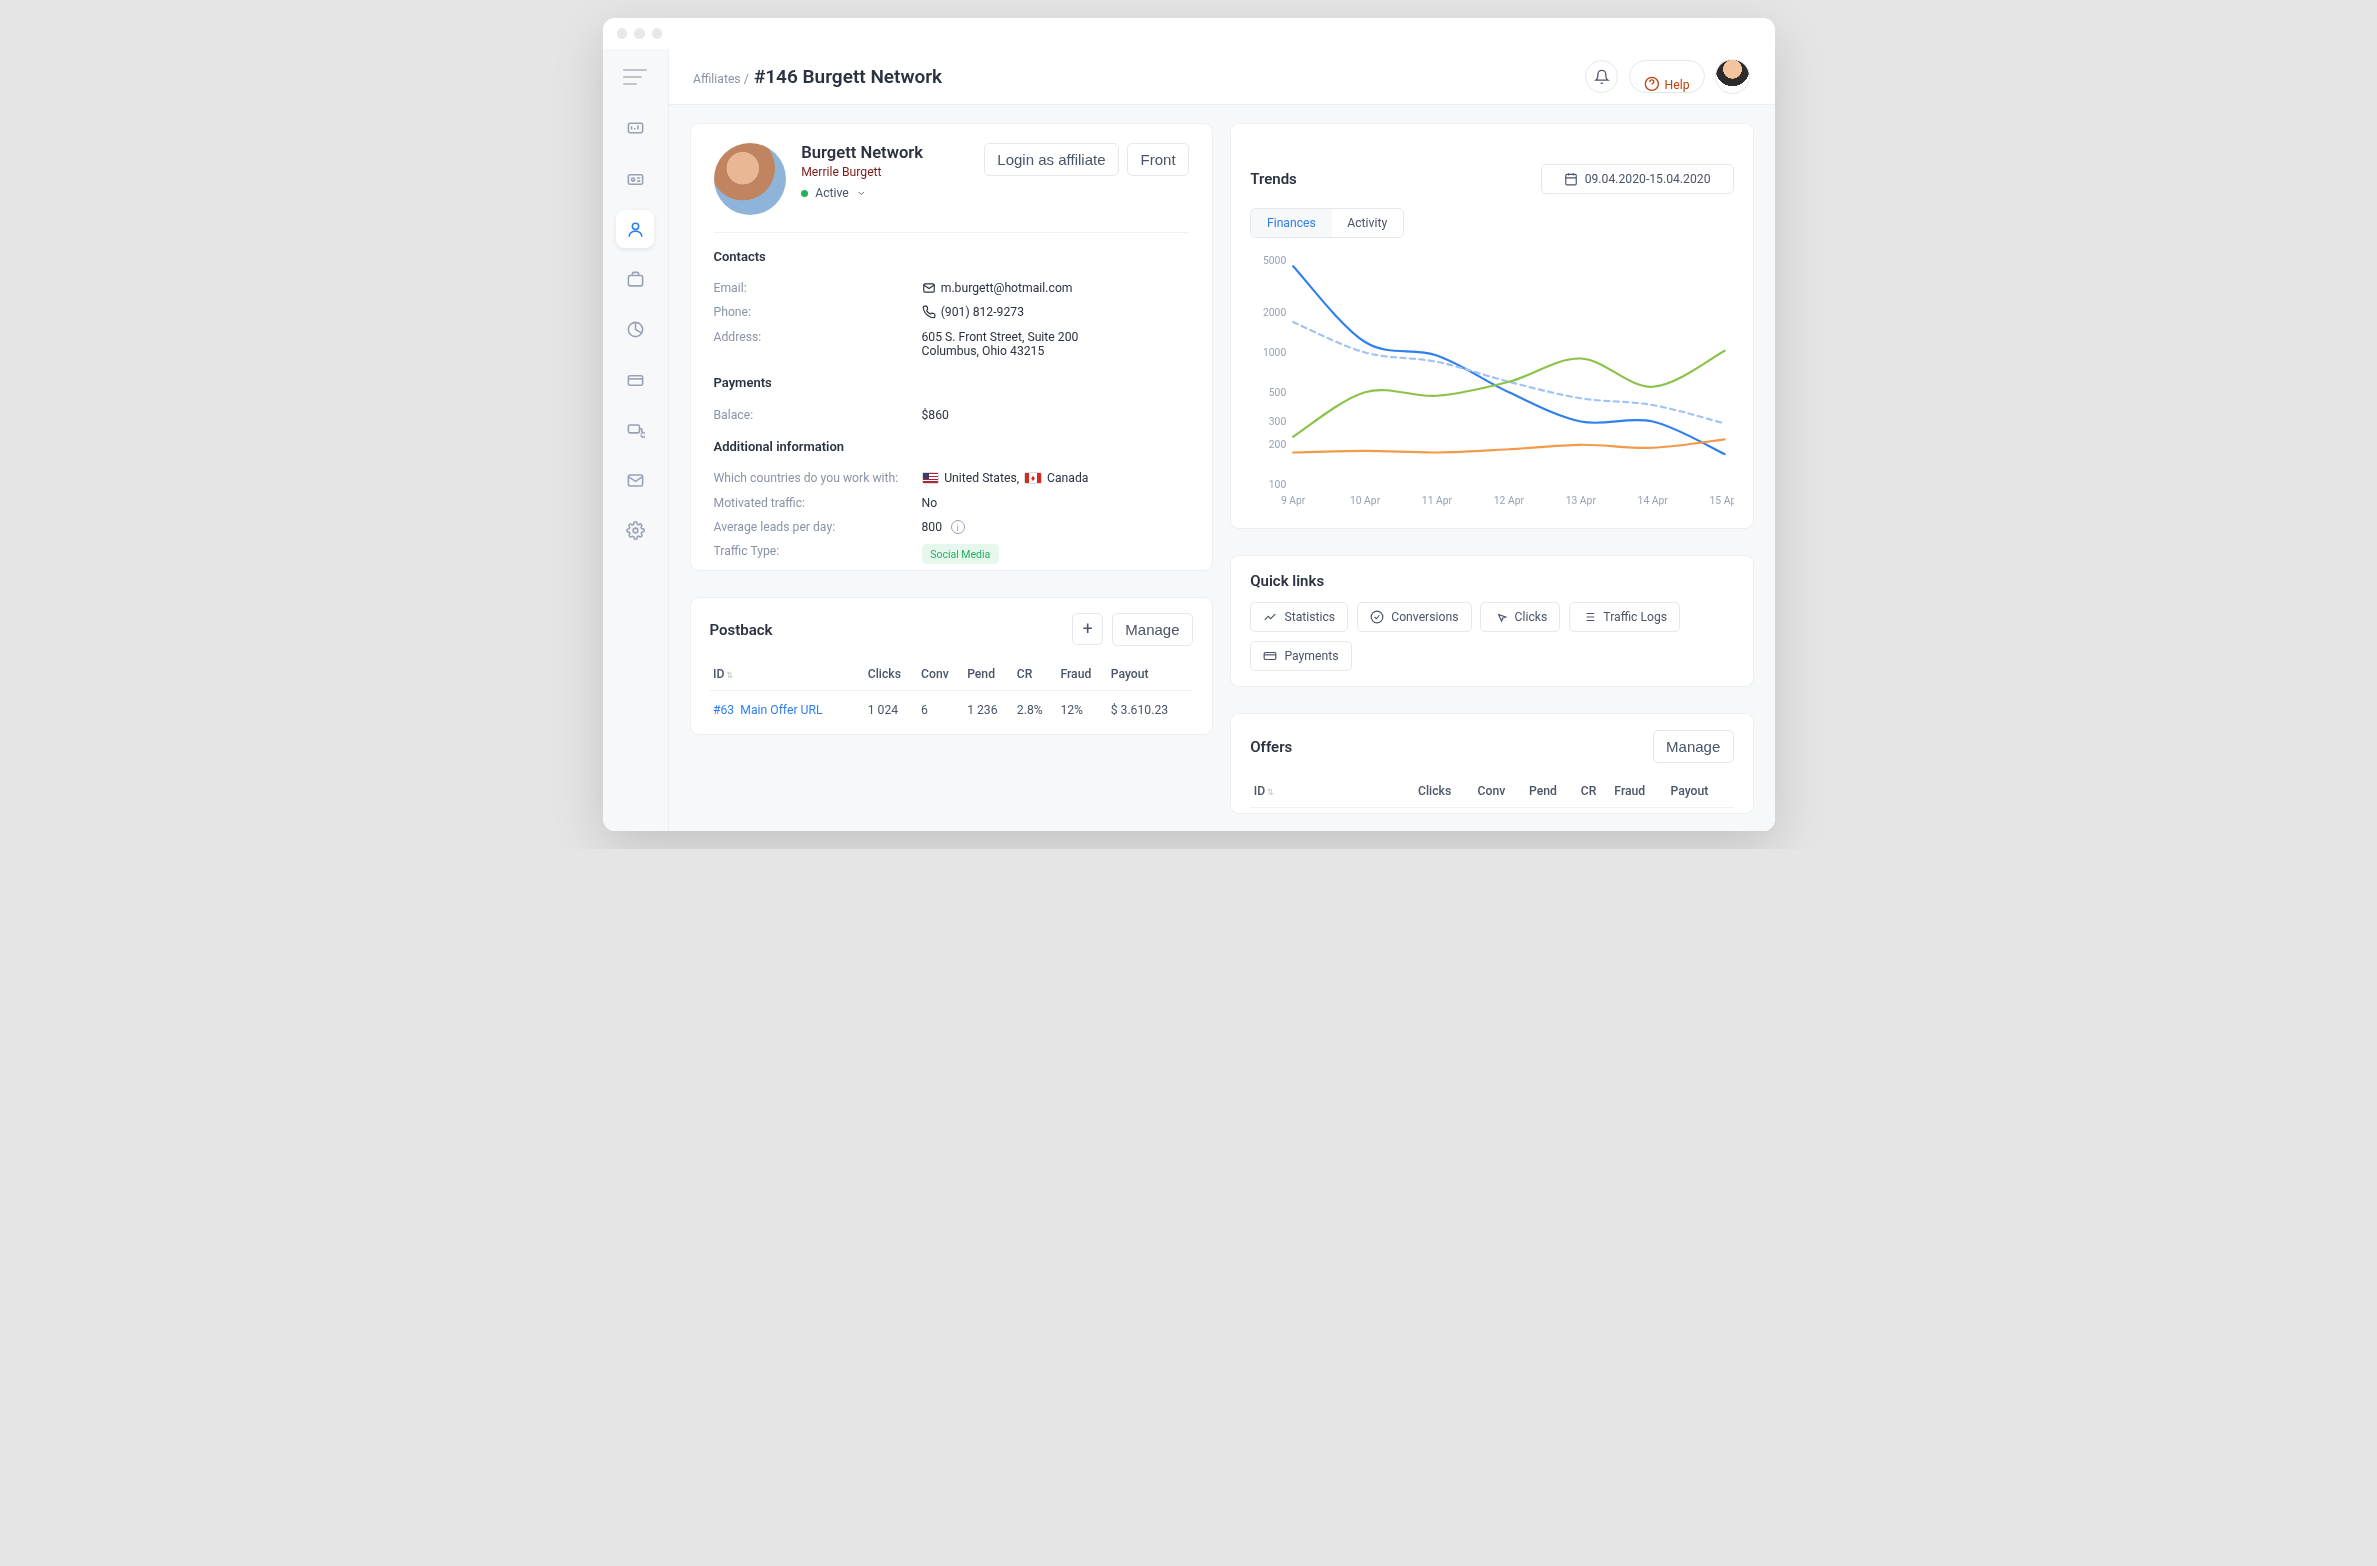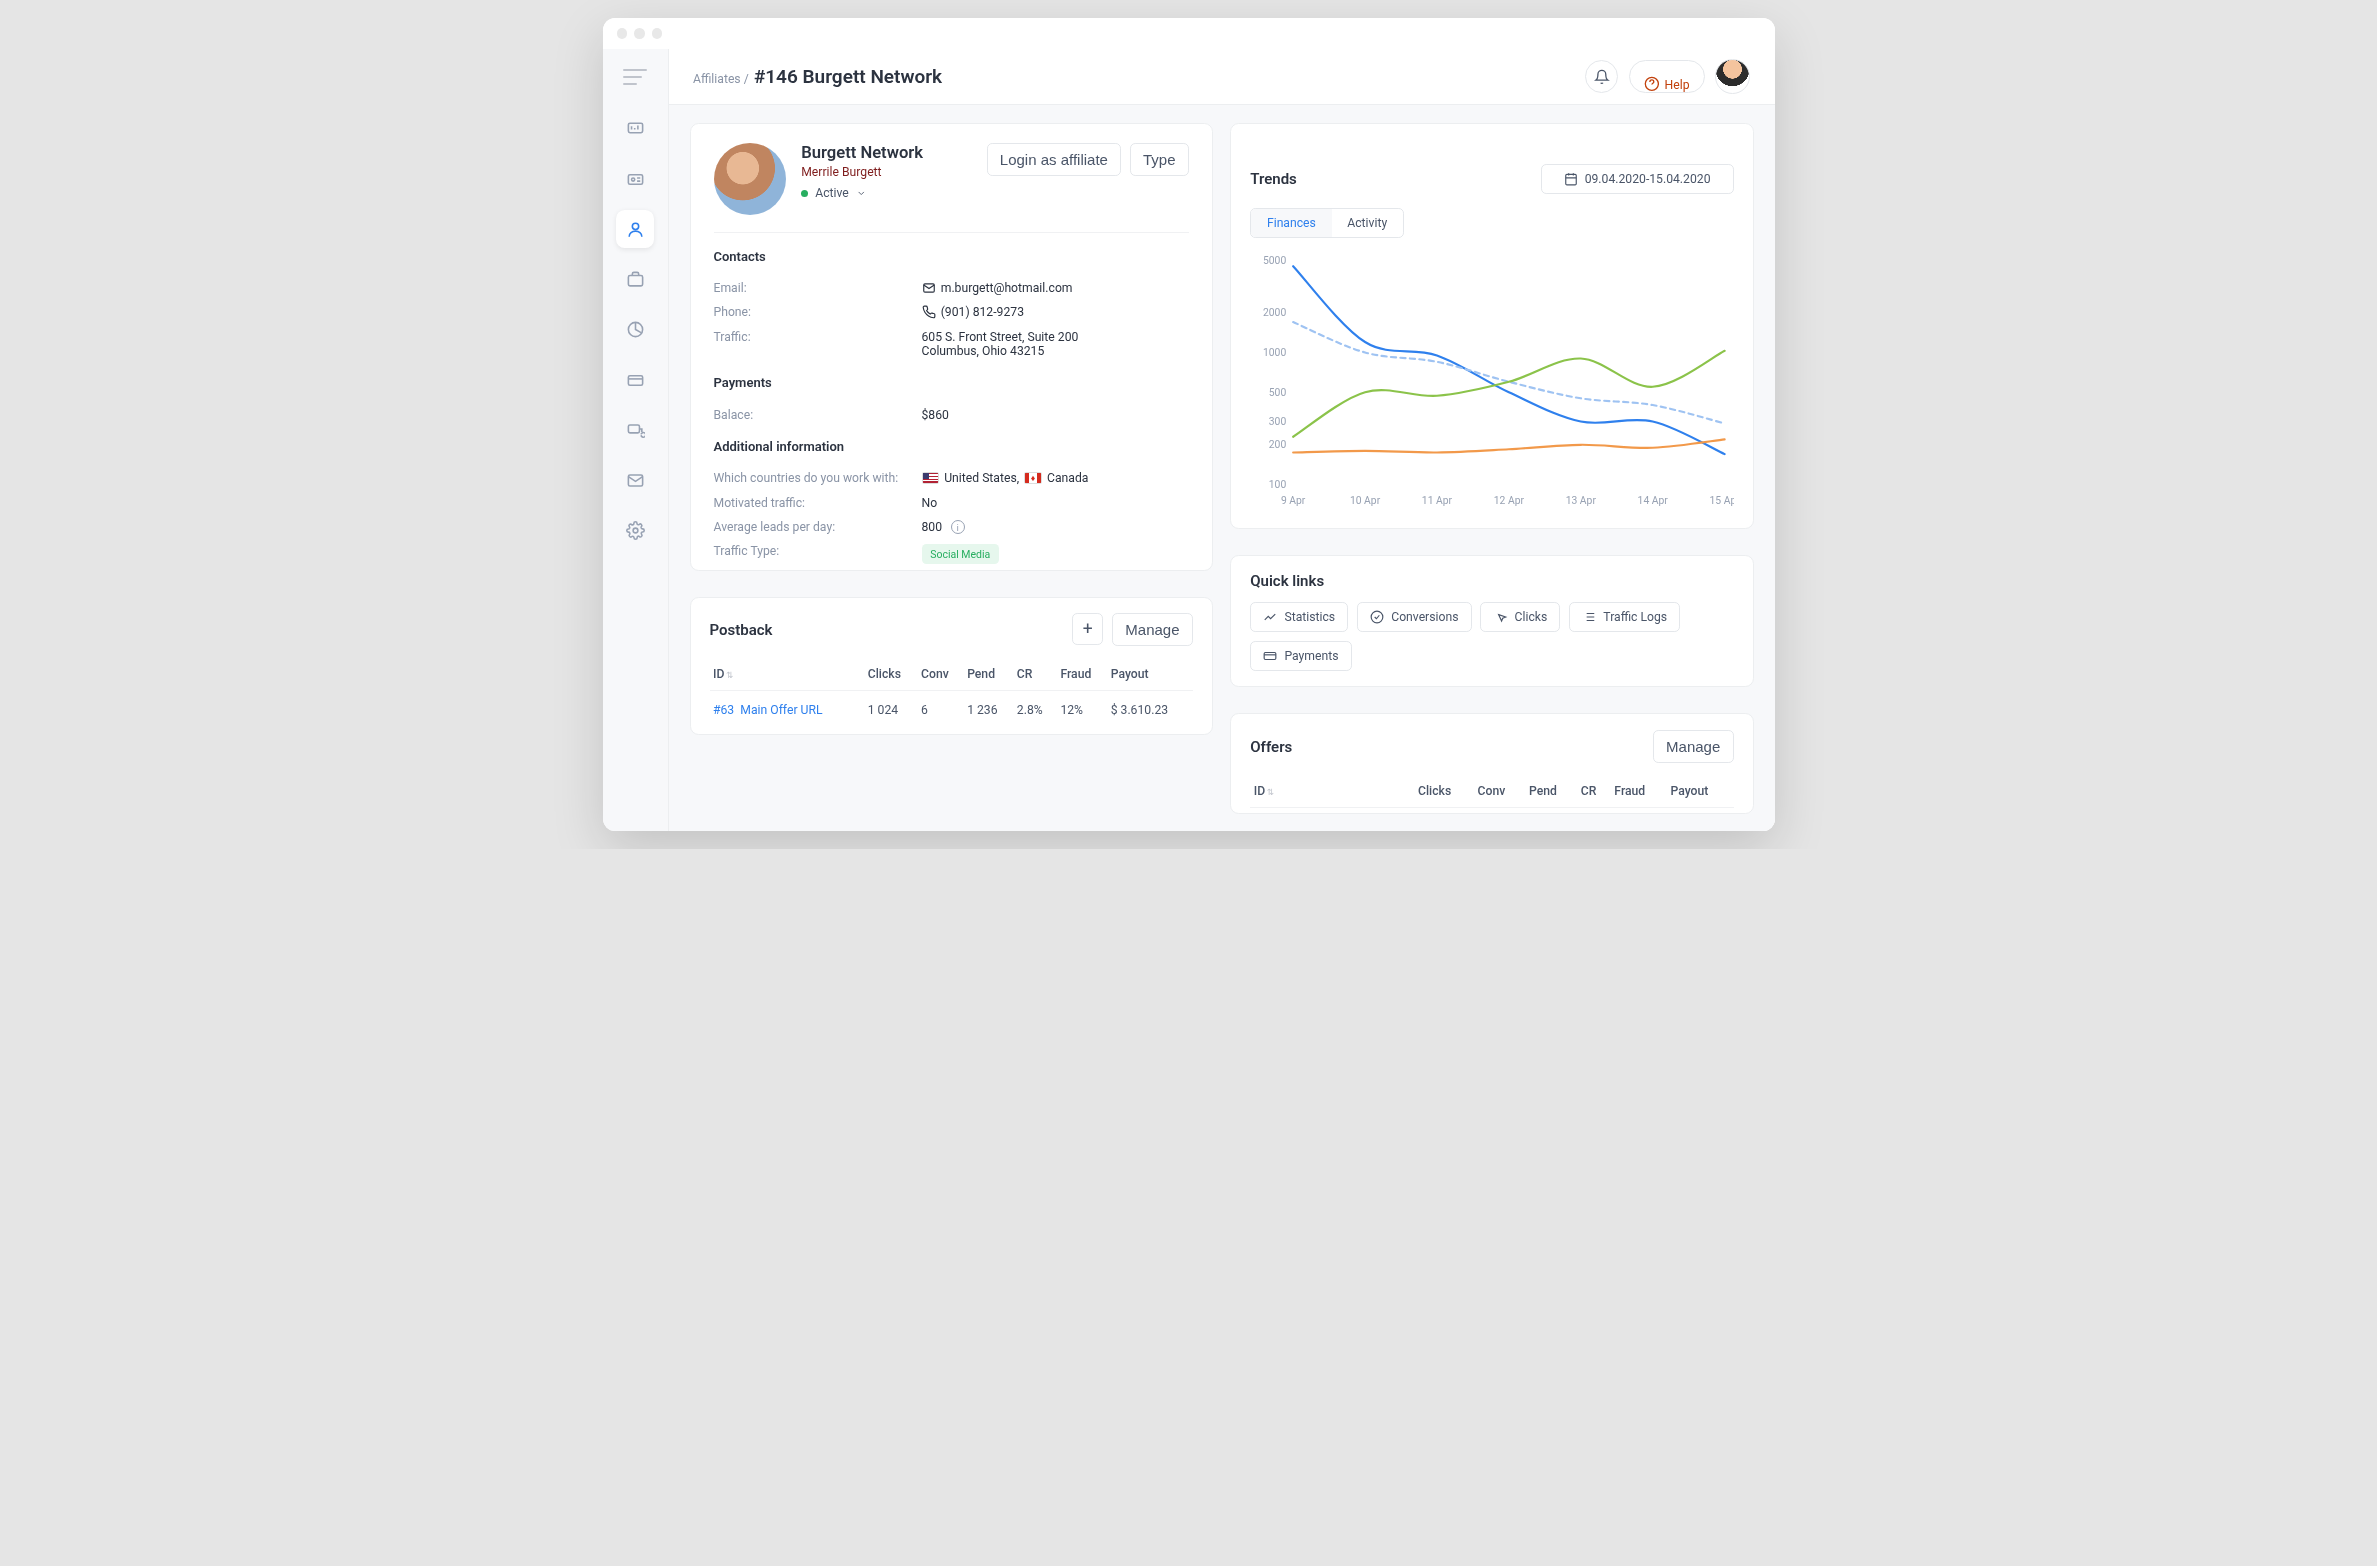--- a/index.html
+++ b/index.html
@@ -187,21 +187,21 @@
                 <div class="status">
                   <span class="status-dot"></span>
                   <span>Active</span>
                   <svg width="10.5" height="10.5" viewBox="0 0 24 24" fill="none" stroke="currentColor" stroke-width="2">
                       <path d="M6 9l6 6 6-6"></path>
                     </svg>
                 </div>
               </div>
               <div class="profile-actions">
                 <button class="btn">Login as affiliate</button>
-                <button class="btn">Type</button>
+                <button class="btn">Front</button>
               </div>
             </div>
 
             <div class="section">
               <div class="section-title">Contacts</div>
               <div class="kv-row">
                 <div class="kv-label">Email:</div>
                 <div class="kv-value">
                   <svg width="14" height="14" viewBox="0 0 24 24" fill="none" stroke="currentColor" stroke-width="2">
                       <rect x="3" y="5" width="18" height="14" rx="2"></rect>
@@ -213,21 +213,21 @@
               <div class="kv-row">
                 <div class="kv-label">Phone:</div>
                 <div class="kv-value">
                   <svg width="14" height="14" viewBox="0 0 24 24" fill="none" stroke="currentColor" stroke-width="2">
                       <path d="M22 16.9v3a2 2 0 01-2.2 2 19.8 19.8 0 01-8.6-3.1 19.5 19.5 0 01-6-6A19.8 19.8 0 012.1 4.2 2 2 0 014 2h3a2 2 0 012 1.7c.1.9.3 1.8.6 2.6a2 2 0 01-.5 2.1L8 9.6a16 16 0 006 6l1.2-1.1a2 2 0 012.1-.5c.8.3 1.7.5 2.6.6A2 2 0 0122 16.9z"></path>
                     </svg>
                   <span>(901) 812-9273</span>
                 </div>
               </div>
               <div class="kv-row">
-                <div class="kv-label">Traffic:</div>
+                <div class="kv-label">Address:</div>
                 <div class="kv-value" style="display:block">
                   <div>605 S. Front Street, Suite 200</div>
                   <div>Columbus, Ohio 43215</div>
                 </div>
               </div>
 
               <div class="section-title spacing">Payments</div>
               <div class="kv-row">
                 <div class="kv-label">Balace:</div>
                 <div class="kv-value">$860</div>

